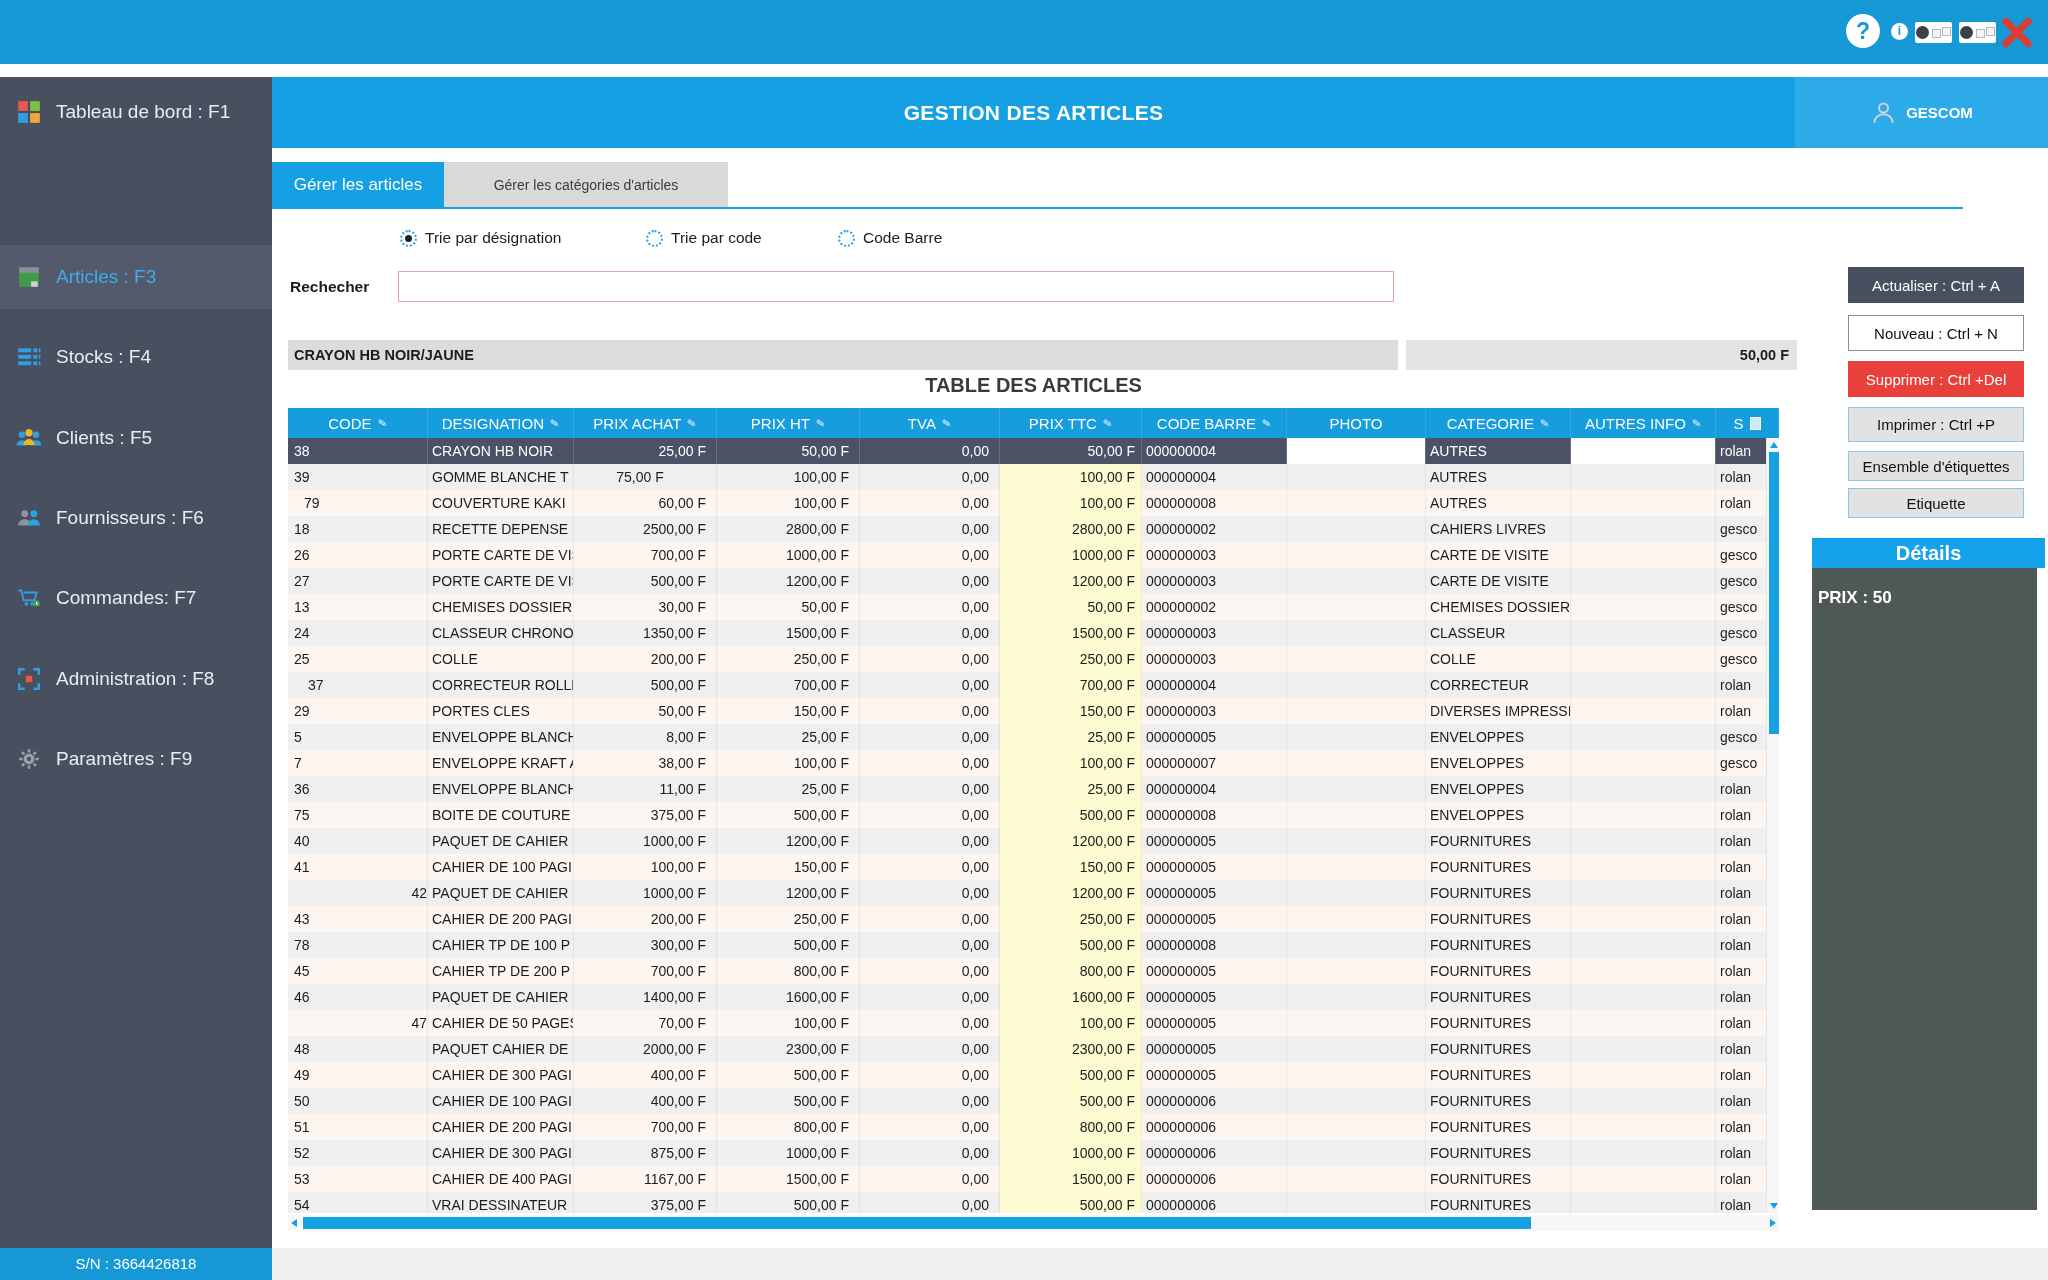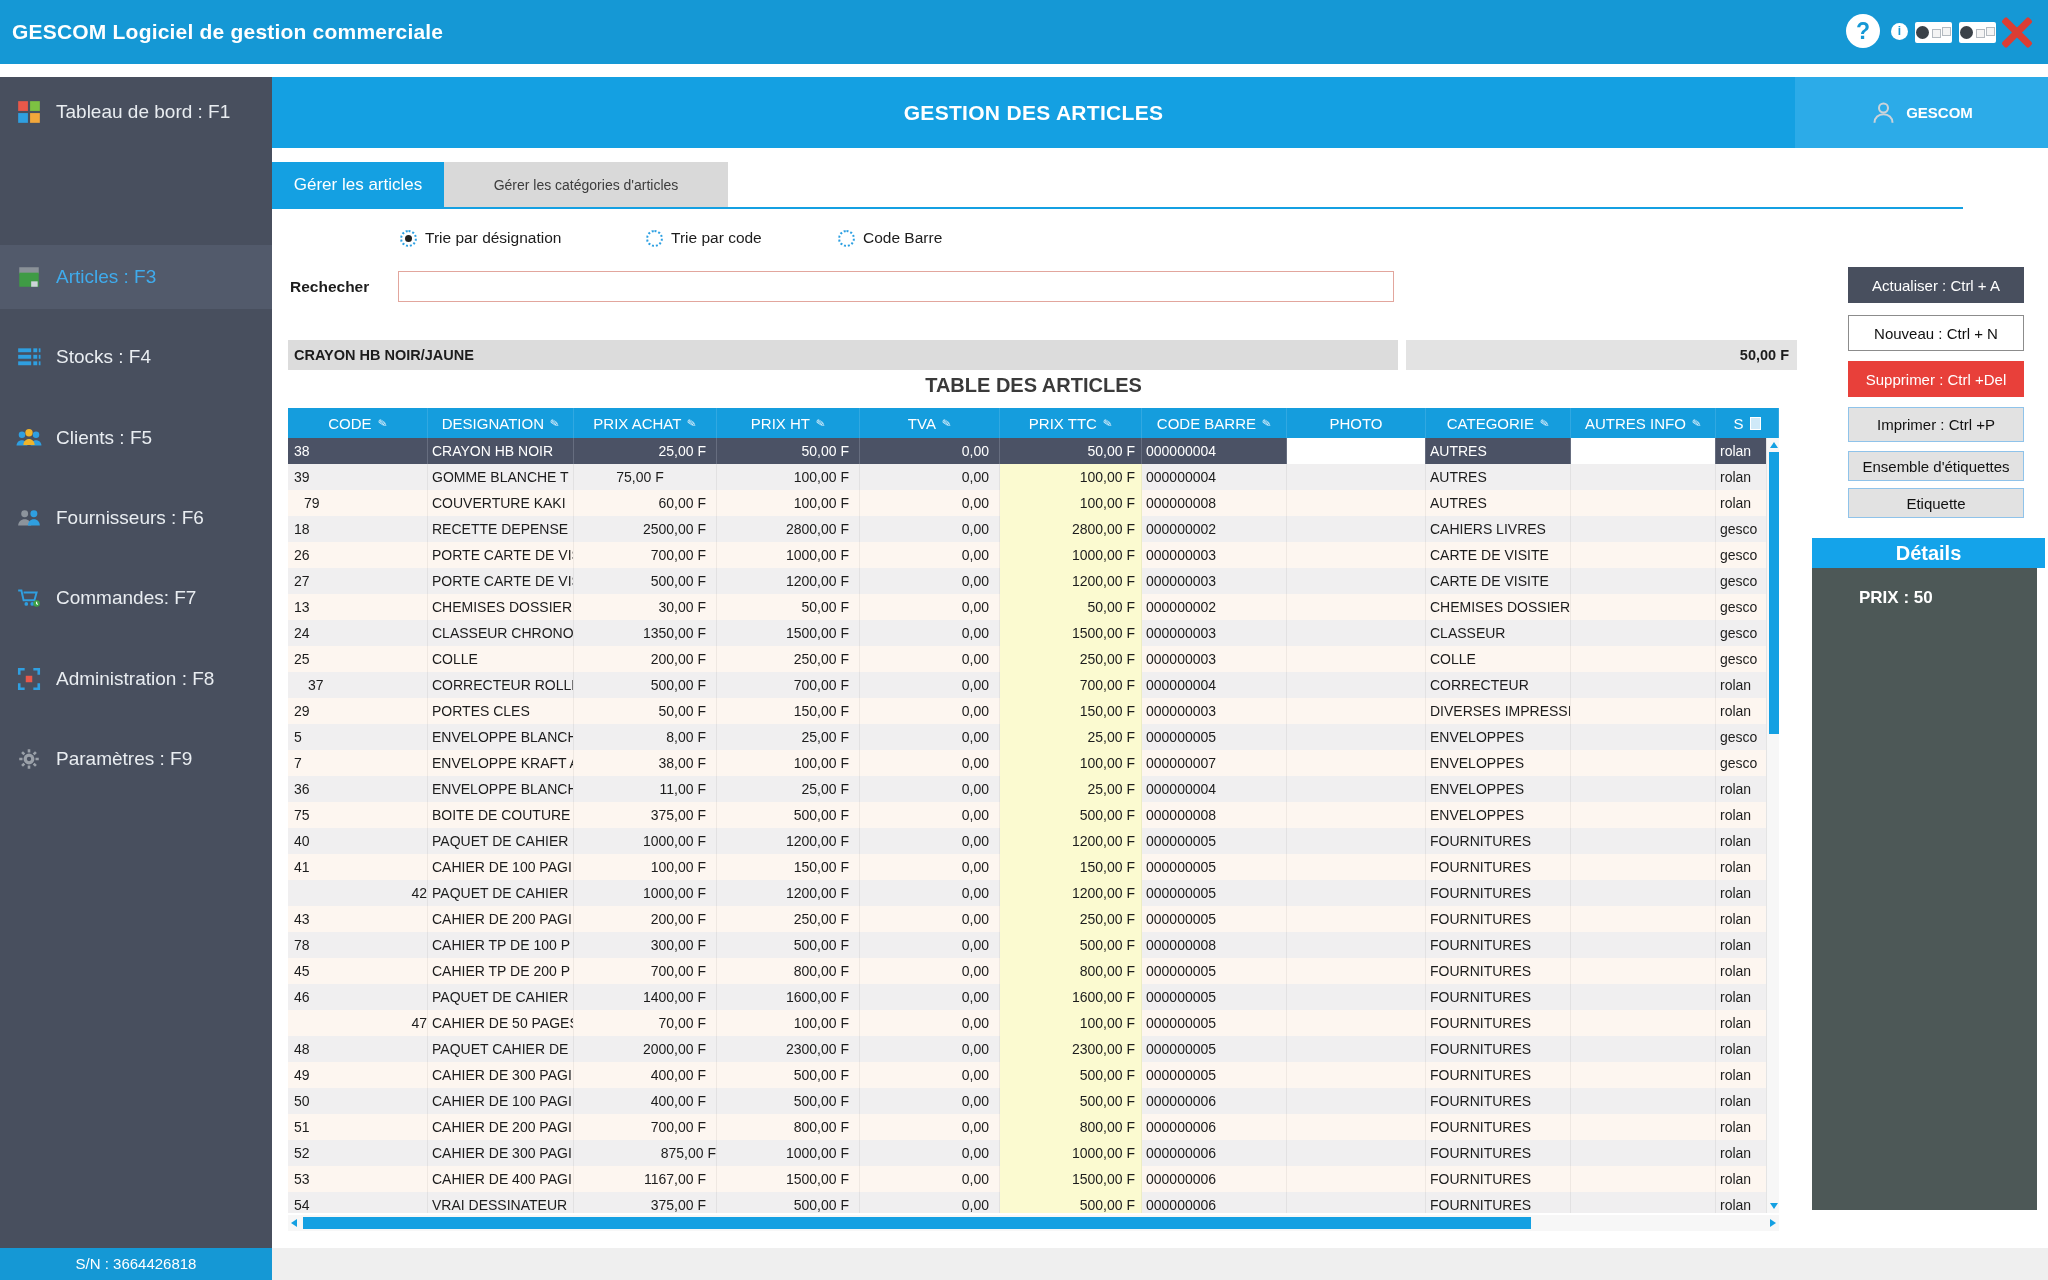--- a/index.html
+++ b/index.html
@@ -86,29 +86,28 @@
   .act-btn{position:absolute;left:1848px;width:176px;display:flex;align-items:center;justify-content:center;
        font-size:15px;box-sizing:border-box;cursor:pointer;white-space:nowrap;}
   .act-dark{background:#484f5e;color:#fff;}
   .act-white{background:#fff;border:1px solid #8c8c8c;color:#111;}
   .act-red{background:#e8403a;color:#fff;}
   .act-grayblue{background:#e2e2e2;border:1px solid #8fc3ea;color:#111;}
   
   .details-head{position:absolute;left:1812px;top:538px;width:233px;height:30px;background:#14a3ea;color:#fff;
        font-weight:bold;font-size:20px;display:flex;align-items:center;justify-content:center;}
   .details-panel{position:absolute;left:1812px;top:568px;width:225px;height:642px;background:#4d5857;}
-  .details-prix{position:absolute;left:6px;top:20px;color:#fff;font-weight:bold;font-size:17px;margin-left:41px;}
+  .details-prix{position:absolute;left:6px;top:20px;color:#fff;font-weight:bold;font-size:17px;}
   
   .footer-strip{position:absolute;left:272px;top:1248px;width:1776px;height:32px;background:#efefef;}
 </style>
 </head>
 <body>
 
 <div class="titlebar">
-  <span class="app-title">GESCOM Logiciel de gestion commerciale</span>
   <div class="help-circle"><span>?</span></div>
   <div class="info-circle"><span>i</span></div>
   <div class="img-btn" style="left:1915px;">
       <span class="dot"></span>
       <span class="sq1"></span>
       <span class="sq2"></span>
     </div>
   <div class="img-btn" style="left:1959px;">
       <span class="dot"></span>
       <span class="sq1"></span>
@@ -649,21 +648,21 @@
       <div class="g-cell ttc" style="width: 142px; text-align: right; padding-right: 6px;">800,00 F</div>
       <div class="g-cell" style="width: 145px; text-align: left; padding-left: 4px;">000000006</div>
       <div class="g-cell imgcell" style="width: 139px; text-align: left; padding-left: 4px;"></div>
       <div class="g-cell" style="width: 145px; text-align: left; padding-left: 4px;">FOURNITURES</div>
       <div class="g-cell imgcell" style="width: 145px; text-align: left; padding-left: 4px;"></div>
       <div class="g-cell" style="width: 63px; text-align: left; padding-left: 4px;">rolan</div>
     </div>
     <div class="g-row gray">
       <div class="g-cell" style="width: 140px; text-align: left; padding-left: 6px;">52</div>
       <div class="g-cell" style="width: 146px; text-align: left; padding-left: 4px;">CAHIER DE 300 PAGI</div>
-      <div class="g-cell" style="width: 143px; text-align: right; ">875,00 F</div>
+      <div class="g-cell" style="width: 143px; text-align: right; padding-right: 10px;">875,00 F</div>
       <div class="g-cell" style="width: 143px; text-align: right; padding-right: 10px;">1000,00 F</div>
       <div class="g-cell" style="width: 140px; text-align: right; padding-right: 10px;">0,00</div>
       <div class="g-cell ttc" style="width: 142px; text-align: right; padding-right: 6px;">1000,00 F</div>
       <div class="g-cell" style="width: 145px; text-align: left; padding-left: 4px;">000000006</div>
       <div class="g-cell imgcell" style="width: 139px; text-align: left; padding-left: 4px;"></div>
       <div class="g-cell" style="width: 145px; text-align: left; padding-left: 4px;">FOURNITURES</div>
       <div class="g-cell imgcell" style="width: 145px; text-align: left; padding-left: 4px;"></div>
       <div class="g-cell" style="width: 63px; text-align: left; padding-left: 4px;">rolan</div>
     </div>
     <div class="g-row pink">

